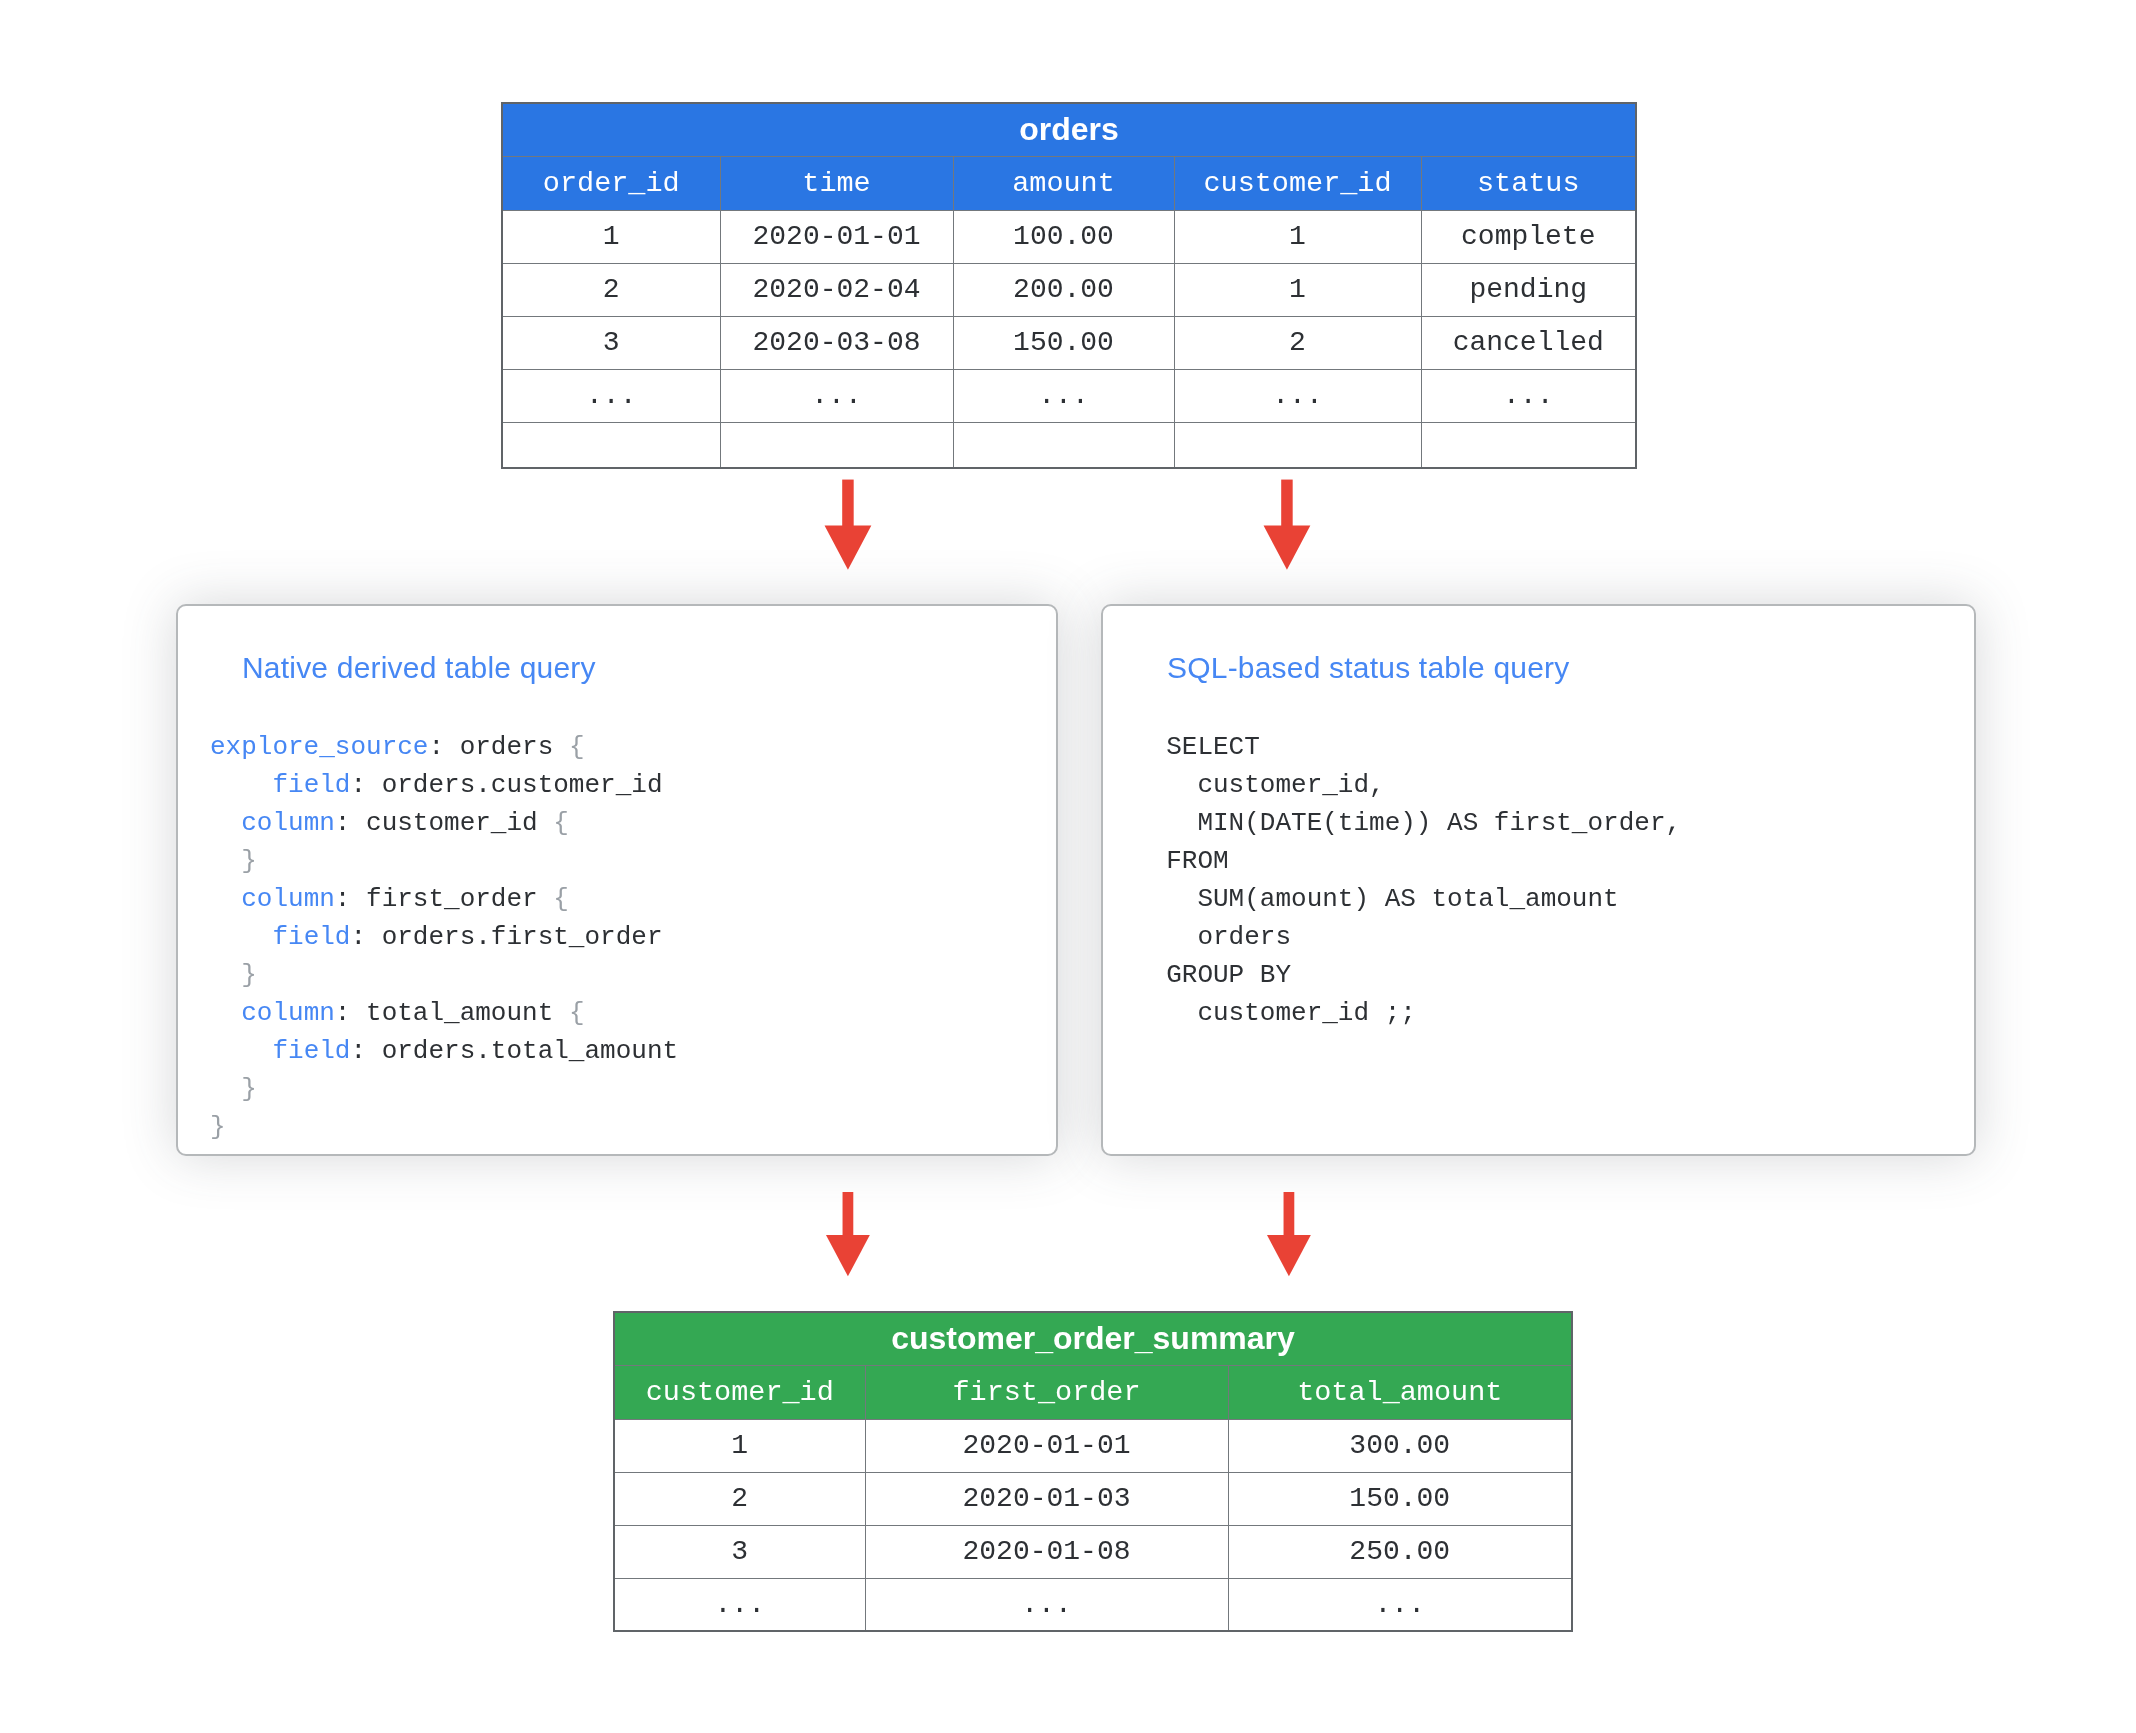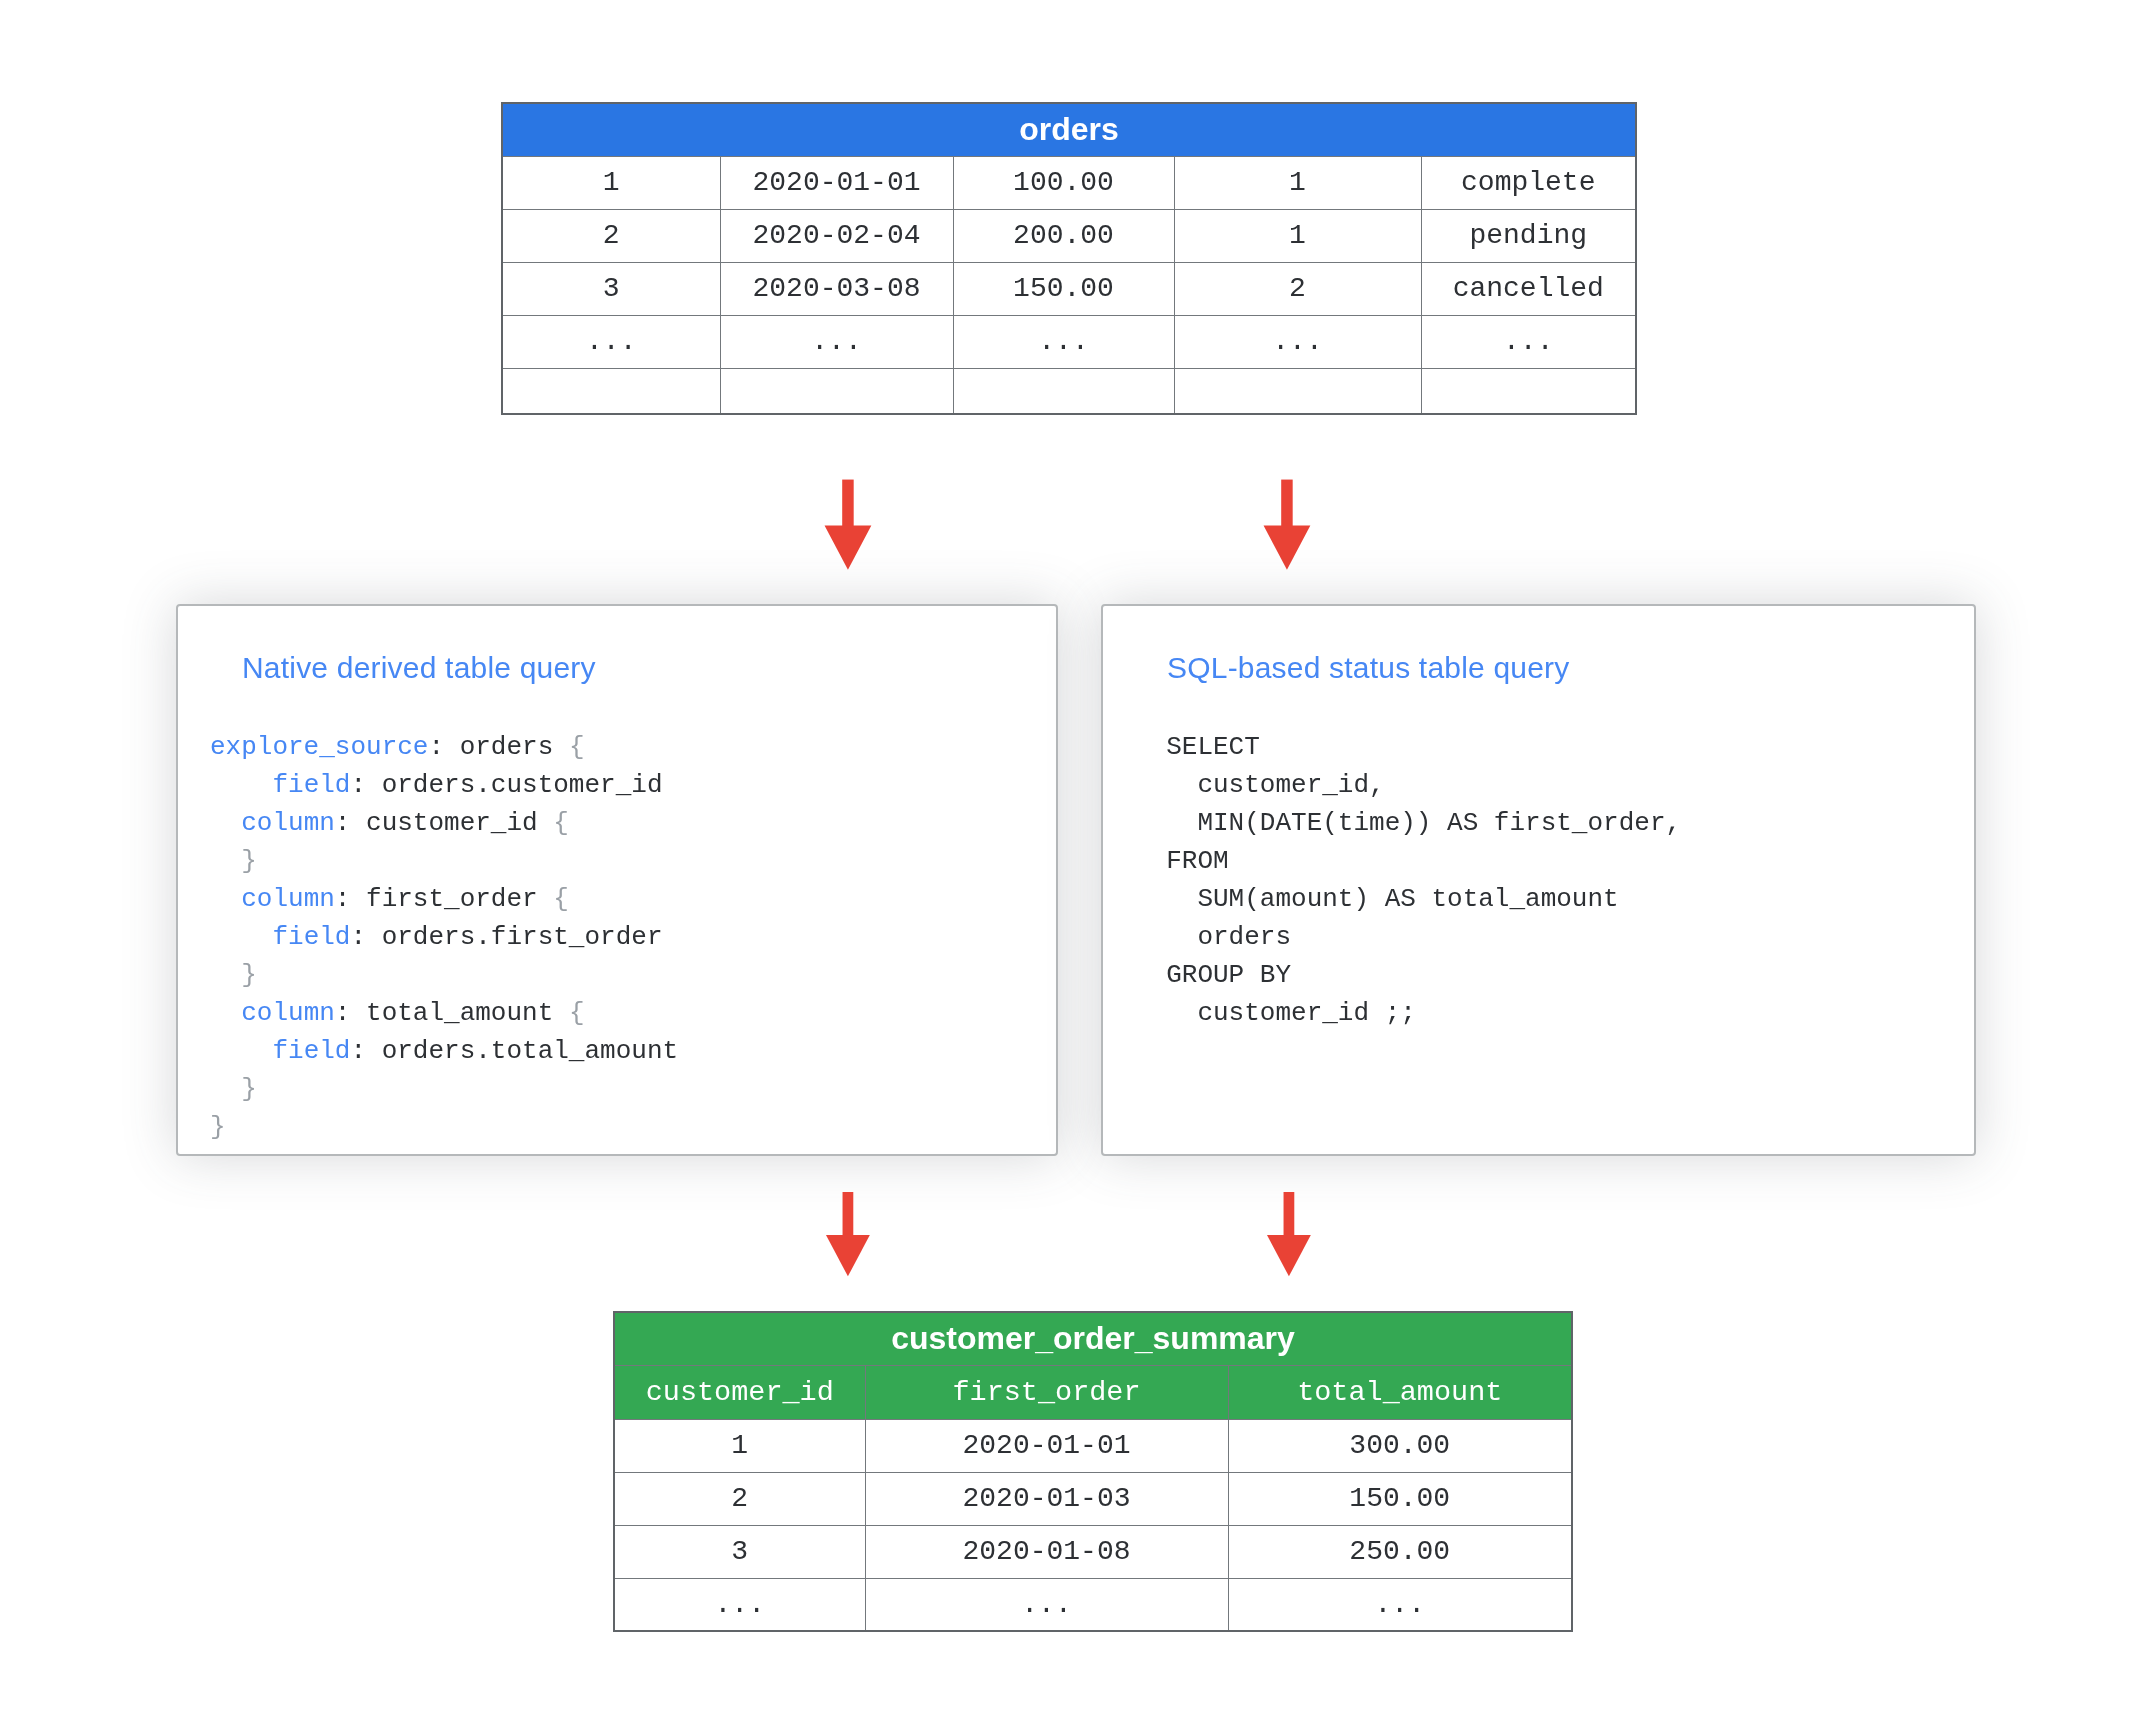--- a/index.html
+++ b/index.html
@@ -51,21 +51,21 @@
   .arrow{position:absolute;width:53px;height:93px;}
   .arrow svg{display:block;width:100%;height:100%;}
   .arrow-a1{left:821px;top:479px;}
   .arrow-a2{left:1260px;top:479px;}
   .arrow-a3{left:821px;top:1192px;height:86px;}
   .arrow-a4{left:1262px;top:1192px;height:86px;}
 
   
   .qbox{
     position:absolute;top:604px;height:552px;box-sizing:border-box;
-    background:#fff;border:2.7px solid var(--box-border);border-radius:4px;
+    background:#fff;border:2.7px solid var(--box-border);border-radius:10px;
     box-shadow:0 0 53px rgba(70,75,80,0.22);
   }
   .qbox.native{left:176px;width:882px;}
   .qbox.sqlb{left:1101px;width:875px;}
   .btitle{
     margin:45px 0 0 64px;font-size:30px;font-weight:400;
     color:var(--title-blue);letter-spacing:0.2px;
   }
   .code{
     margin:43px 0 0 32px;
@@ -86,20 +86,27 @@
         <colgroup>
           <col style="width:218px">
           <col style="width:233px">
           <col style="width:221px">
           <col style="width:247px">
           <col style="width:215px">
         </colgroup>
         <tbody>
           <tr>
             <td class="ttl" colspan="5">orders</td>
+          </tr>
+          <tr>
+            <td class="hd">order_id</td>
+            <td class="hd">time</td>
+            <td class="hd">amount</td>
+            <td class="hd">customer_id</td>
+            <td class="hd">status</td>
           </tr>
           <tr>
             <td>1</td>
             <td>2020-01-01</td>
             <td>100.00</td>
             <td>1</td>
             <td>complete</td>
           </tr>
           <tr>
             <td>2</td>

